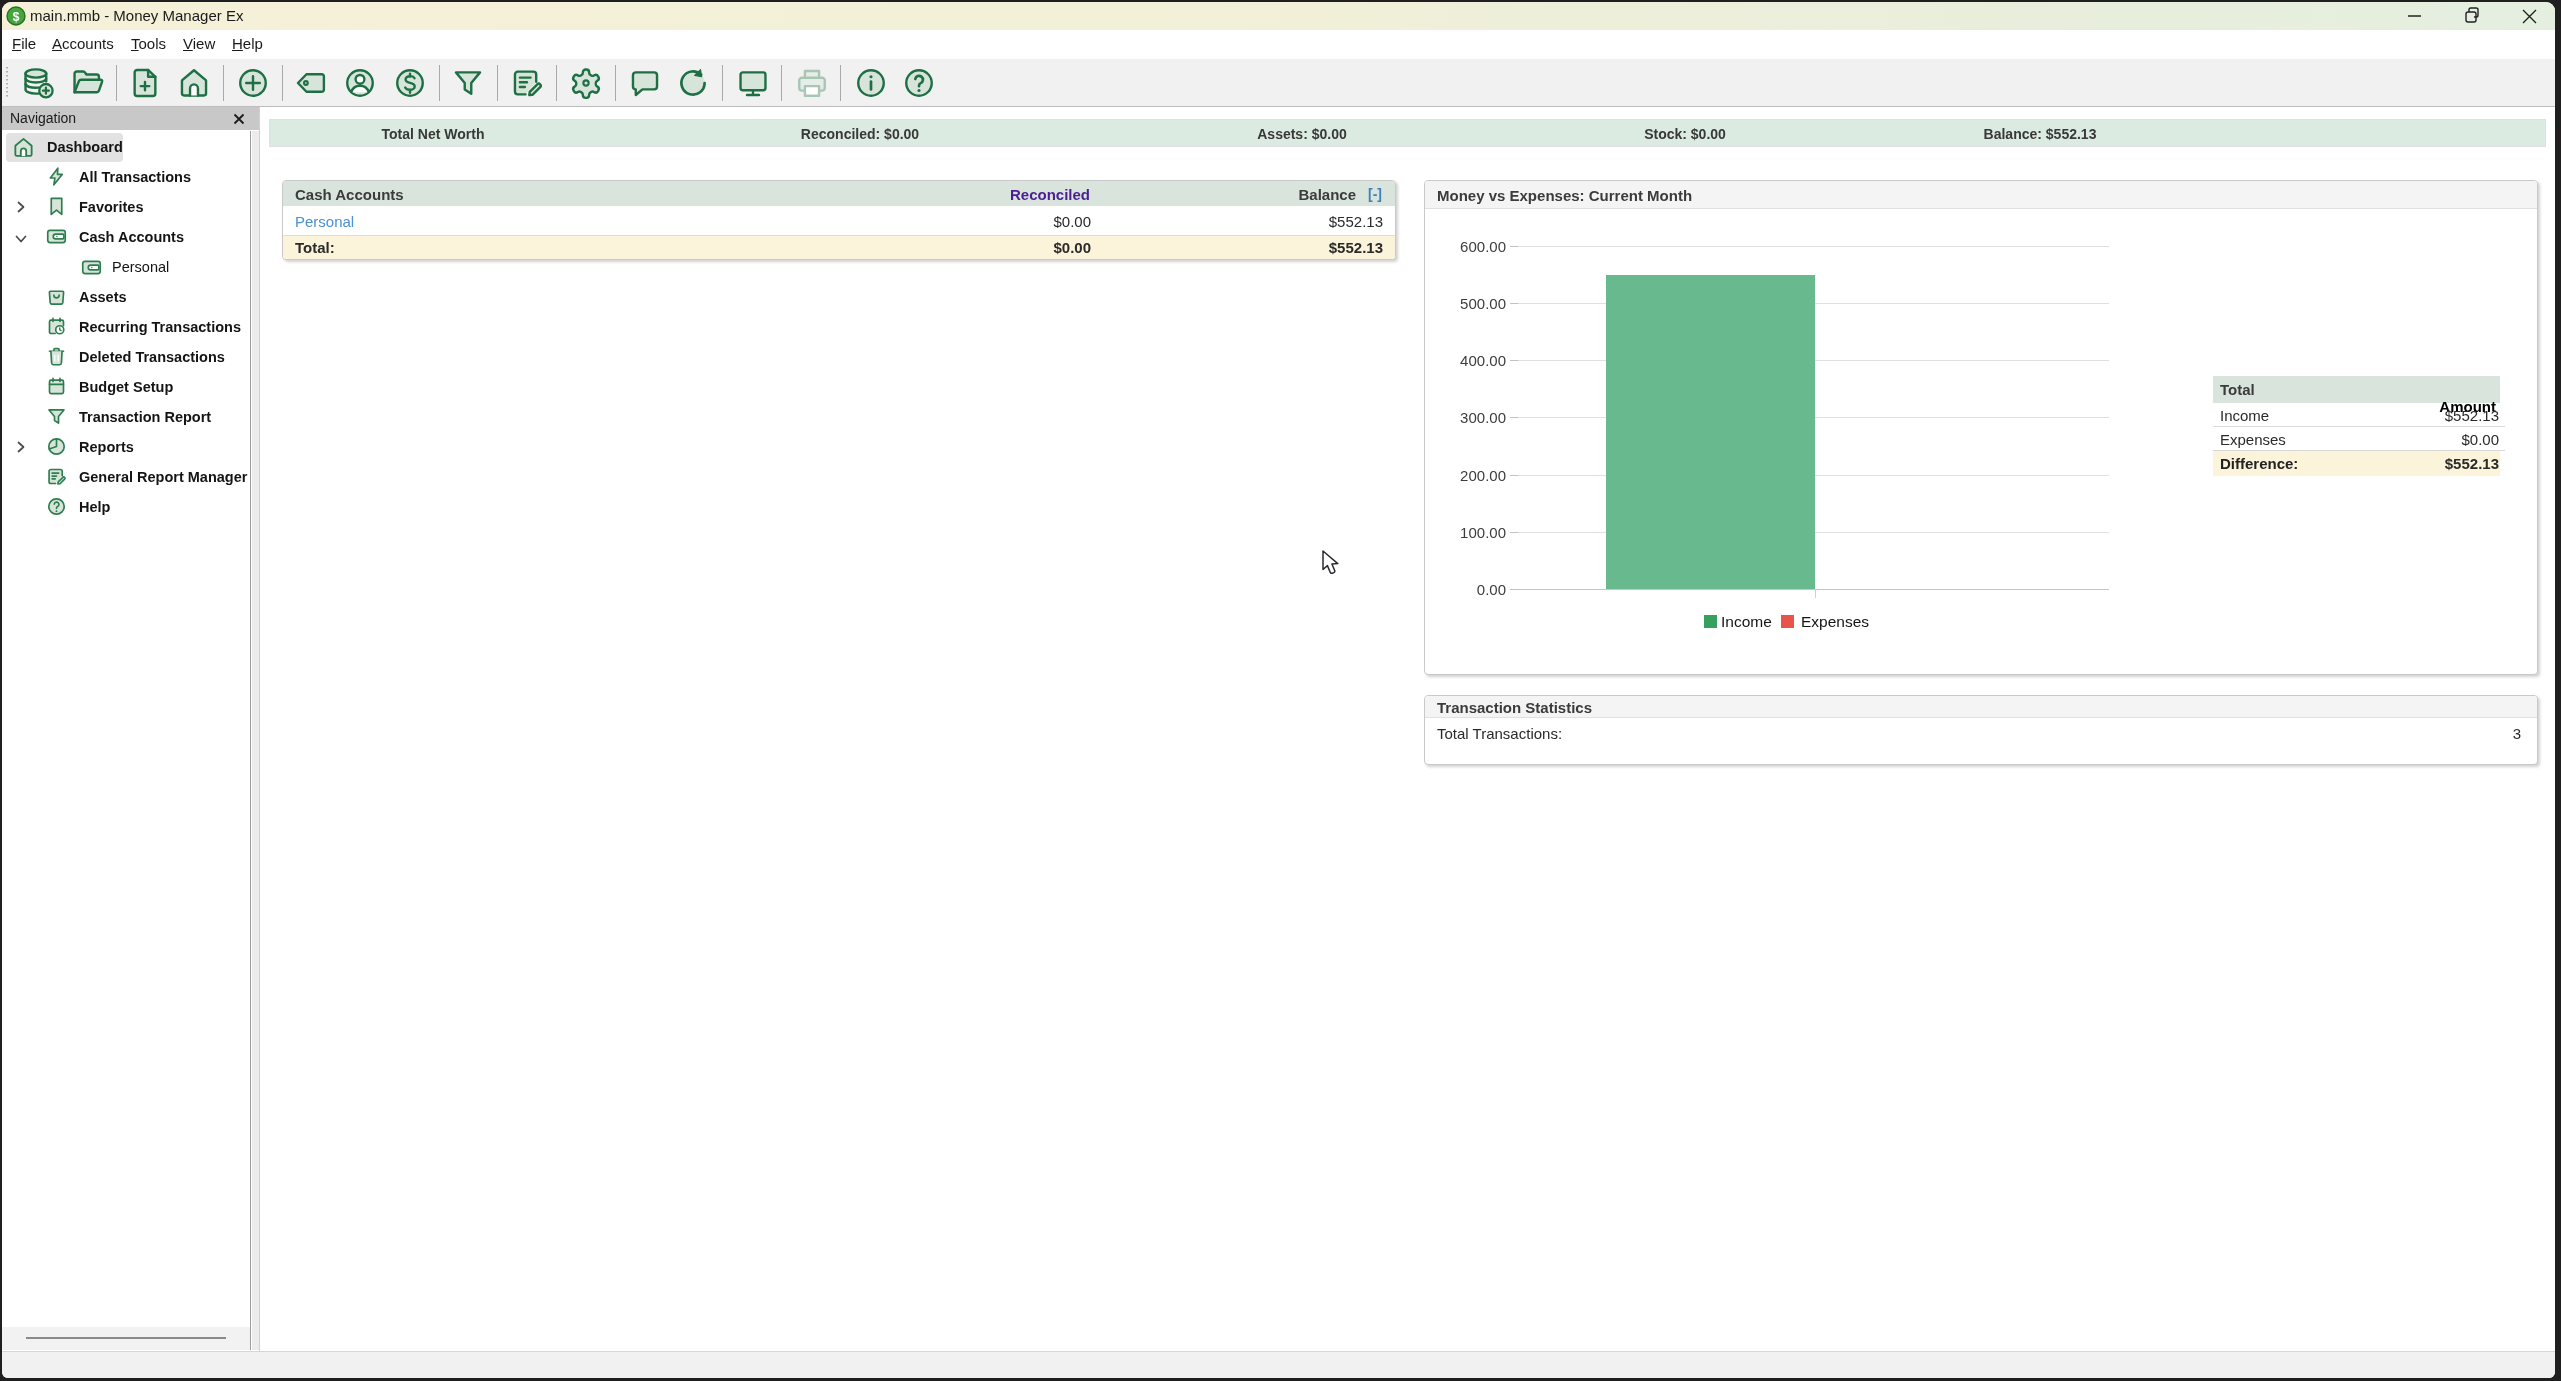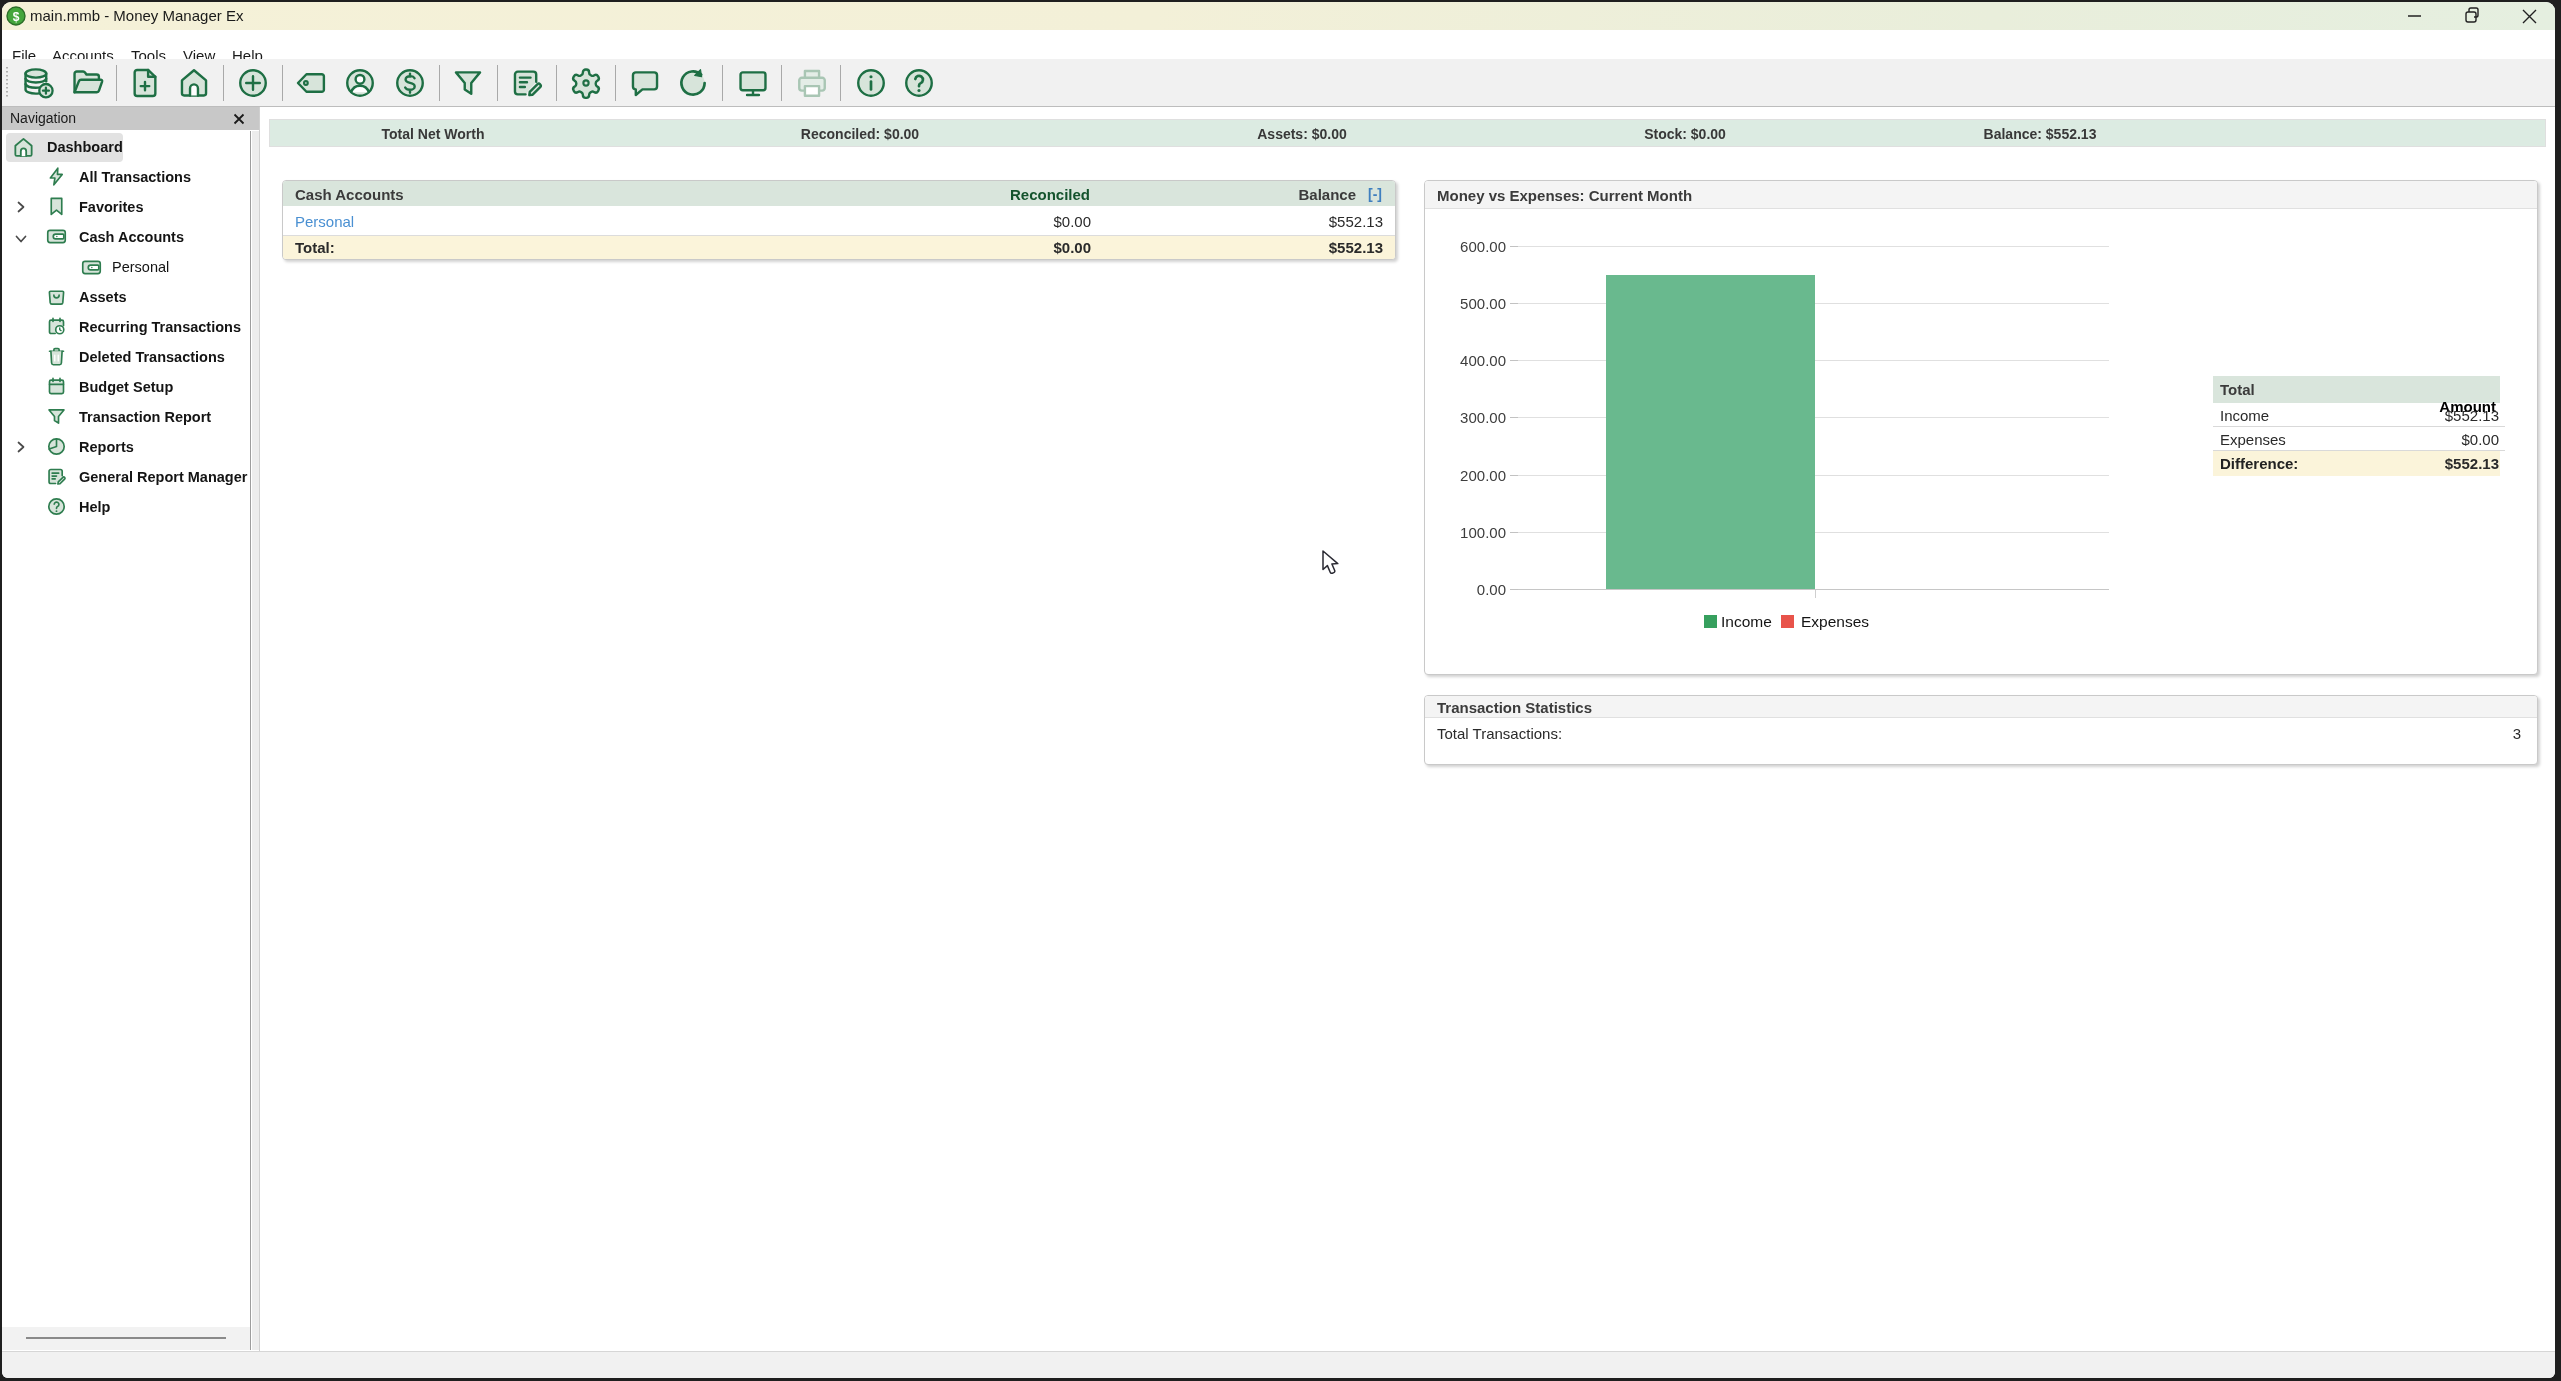--- a/index.html
+++ b/index.html
@@ -5,21 +5,21 @@
   * { margin:0; padding:0; box-sizing:border-box; }
   html,body { width:2561px; height:1381px; background:#1f1f1f; font-family:"Liberation Sans",sans-serif; }
   .abs { position:absolute; }
   .page { position:absolute; left:0; top:0; width:2561px; height:1381px; }
   .window { position:absolute; left:2px; top:2px; width:2553px; height:1376px; border-radius:9px 9px 6px 6px; background:#ffffff; overflow:hidden; }
   
   .titlebar { position:absolute; left:0; top:0; width:2553px; height:28px; background:linear-gradient(90deg,#f5f1d8 0%,#f3f0d8 45%,#e9eedb 78%,#e5efe0 100%); }
   .title-text { position:absolute; left:28px; top:5px; font-size:15px; color:#1a1a1a; }
   
   .menubar { position:absolute; left:0; top:28px; width:2553px; height:29px; background:#ffffff; }
-  .menuitem { position:absolute; top:17px; font-size:15px; color:#1a1a1a; }
+  .menuitem { position:absolute; top:5px; font-size:15px; color:#1a1a1a; }
   
   .toolbar { position:absolute; left:0; top:57px; width:2553px; height:48px; background:#f1f1f1; border-bottom:1px solid #bdbdbd; }
   .tsep { position:absolute; top:6px; width:1px; height:36px; background:#a9a9a9; }
   .ticon { position:absolute; top:7px; }
   
   .navheader { position:absolute; left:0; top:105px; width:258px; height:24px; background:#c8c8c8; border-bottom:1px solid #ffffff; }
   .navbody { position:absolute; left:0; top:129px; width:249px; height:1196px; background:#ffffff; border-right:1px solid #9c9c9c; }
   .navtrack { position:absolute; left:250px; top:129px; width:8px; height:1219px; background:#ececec; }
   .navhscroll { position:absolute; left:0; top:1325px; width:249px; height:23px; background:#f2f2f2; border-right:1px solid #9c9c9c; }
   .navthumb { position:absolute; left:24px; top:1334.5px; width:200px; height:2px; background:#8a8a8a; }
@@ -299,21 +299,21 @@
   <div class="summary"></div>
   <div class="sumlabel" style="left:431px;">Total Net Worth</div>
   <div class="sumlabel" style="left:858px;">Reconciled: $0.00</div>
   <div class="sumlabel" style="left:1300px;text-align:center;">Assets: $0.00</div>
   <div class="sumlabel" style="left:1683px;">Stock: $0.00</div>
   <div class="sumlabel" style="left:2038px;">Balance: $552.13</div>
 
   <div class="card cash-card">
     <div class="cash-header"></div>
     <div class="t bold" style="left:12px; top:5px; font-size:15px; color:#3b3b3b;">Cash Accounts</div>
-    <div class="t bold" style="left:727px; top:5px; width:80px; text-align:center; font-size:15px; color:#14532d;">Reconciled</div>
+    <div class="t bold" style="left:727px; top:5px; width:80px; text-align:center; font-size:15px; color:#4c1d95;">Reconciled</div>
     <div class="t bold" style="right:39px; top:5px; font-size:15px; color:#3b3b3b;">Balance</div>
     <div class="t bold" style="right:13px; top:5px; font-size:14px; color:#3f7fbf;">[-]</div>
     <div class="t" style="left:12px; top:32px; font-size:15px; color:#4a90d2;">Personal</div>
     <div class="t" style="left:728px; top:32px; width:80px; text-align:right; font-size:15px; color:#2a2a2a;">$0.00</div>
     <div class="t" style="right:12px; top:32px; font-size:15px; color:#2a2a2a;">$552.13</div>
     <div class="row-divider" style="top:54px;"></div>
     <div class="cash-total"></div>
     <div class="t bold" style="left:12px; top:58px; font-size:15px; color:#2a2a2a;">Total:</div>
     <div class="t bold" style="left:728px; top:58px; width:80px; text-align:right; font-size:15px; color:#2a2a2a;">$0.00</div>
     <div class="t bold" style="right:12px; top:58px; font-size:15px; color:#2a2a2a;">$552.13</div>

